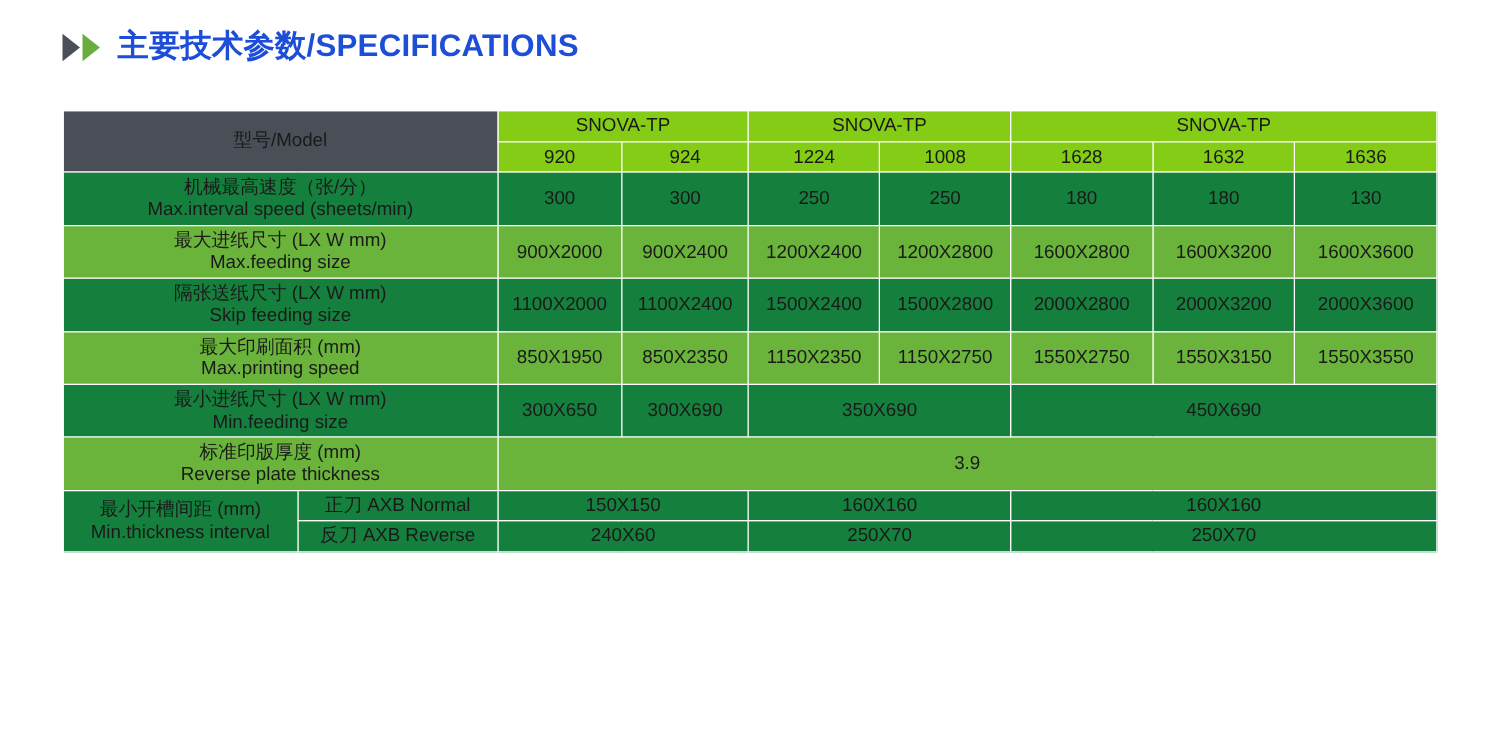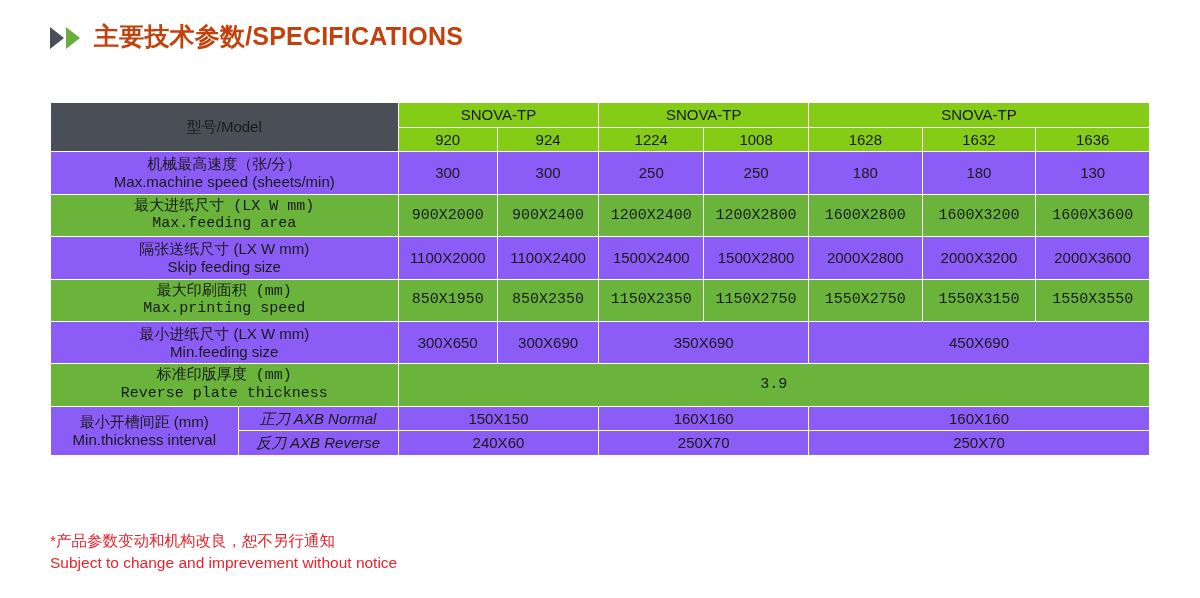--- a/index.html
+++ b/index.html
@@ -41,29 +41,29 @@
     border-top: 11px solid transparent;
     border-bottom: 11px solid transparent;
     border-left: 14px solid #6aad3d;
   }
   .tri.dark {
     border-left-color: #4a4f57;
   }
   .heading-title {
     font-size: 25px;
     font-weight: bold;
-    color: #c2410c;
+    color: #1d4ed8;
     letter-spacing: 0.2px;
     white-space: nowrap;
   }
   
   table.spec {
     position: absolute;
     left: 50px;
-    top: 102px;
+    top: 88px;
     width: 1100px;
     border-collapse: collapse;
     table-layout: fixed;
   }
   table.spec td, table.spec th {
     border: 1px solid #ffffff;
     text-align: center;
     vertical-align: middle;
     font-size: 15px;
     font-weight: normal;
@@ -75,49 +75,47 @@
     background: #84cc16;
     color: #ffffff;
     font-size: 16px;
   }
   .hdr-model {
     background: #4a4f57;
     color: #ffffff;
     font-size: 16px;
   }
   .row-white {
-    background: #8b5cf6;
+    background: #15803d;
   }
   .row-white td {
     border: 1px solid #9a9a9a;
   }
   .row-green {
     background: #6ab43c;
-    font-family: Liberation Mono, monospace;
   }
   .row-green td {
     border: 1px solid #ffffff;
     color: #000000;
   }
   .cn {
     display: block;
     font-size: 15px;
   }
   .en {
     display: block;
     font-size: 15px;
   }
   .label-cell {
     padding: 4px 6px;
   }
   .sub-label {
     text-align: left;
     padding-left: 10px;
     font-size: 15px;
-    font-style: italic;
   }
   
   .footnote {
     position: absolute;
     left: 50px;
     top: 530px;
     color: #e8232a;
     font-size: 15.5px;
     line-height: 1.45;
   }
@@ -165,35 +163,35 @@
         <td class="hdr">1224</td>
         <td class="hdr">1008</td>
         <td class="hdr">1628</td>
         <td class="hdr">1632</td>
         <td class="hdr">1636</td>
       </tr>
 
       <tr class="row-white">
         <td class="label-cell" colspan="2">
           <span class="cn">机械最高速度（张/分）</span>
-          <span class="en">Max.machine speed (sheets/min)</span>
+          <span class="en">Max.interval speed (sheets/min)</span>
         </td>
         <td>300</td>
         <td>300</td>
         <td>250</td>
         <td>250</td>
         <td>180</td>
         <td>180</td>
         <td>130</td>
       </tr>
 
       <tr class="row-green">
         <td class="label-cell" colspan="2">
           <span class="cn">最大进纸尺寸 (LX W mm)</span>
-          <span class="en">Max.feeding area</span>
+          <span class="en">Max.feeding size</span>
         </td>
         <td>900X2000</td>
         <td>900X2400</td>
         <td>1200X2400</td>
         <td>1200X2800</td>
         <td>1600X2800</td>
         <td>1600X3200</td>
         <td>1600X3600</td>
       </tr>
 
@@ -257,18 +255,14 @@
 
       <tr class="row-white">
         <td class="sub-label">反刀 AXB Reverse</td>
         <td colspan="2">240X60</td>
         <td colspan="2">250X70</td>
         <td colspan="3">250X70</td>
       </tr>
     </tbody>
   </table>
 
-  <div class="footnote">
-    <div>*产品参数变动和机构改良，恕不另行通知</div>
-    <div>Subject to change and imprevement without notice</div>
-  </div>
 
 </div>
 
 </body></html>

